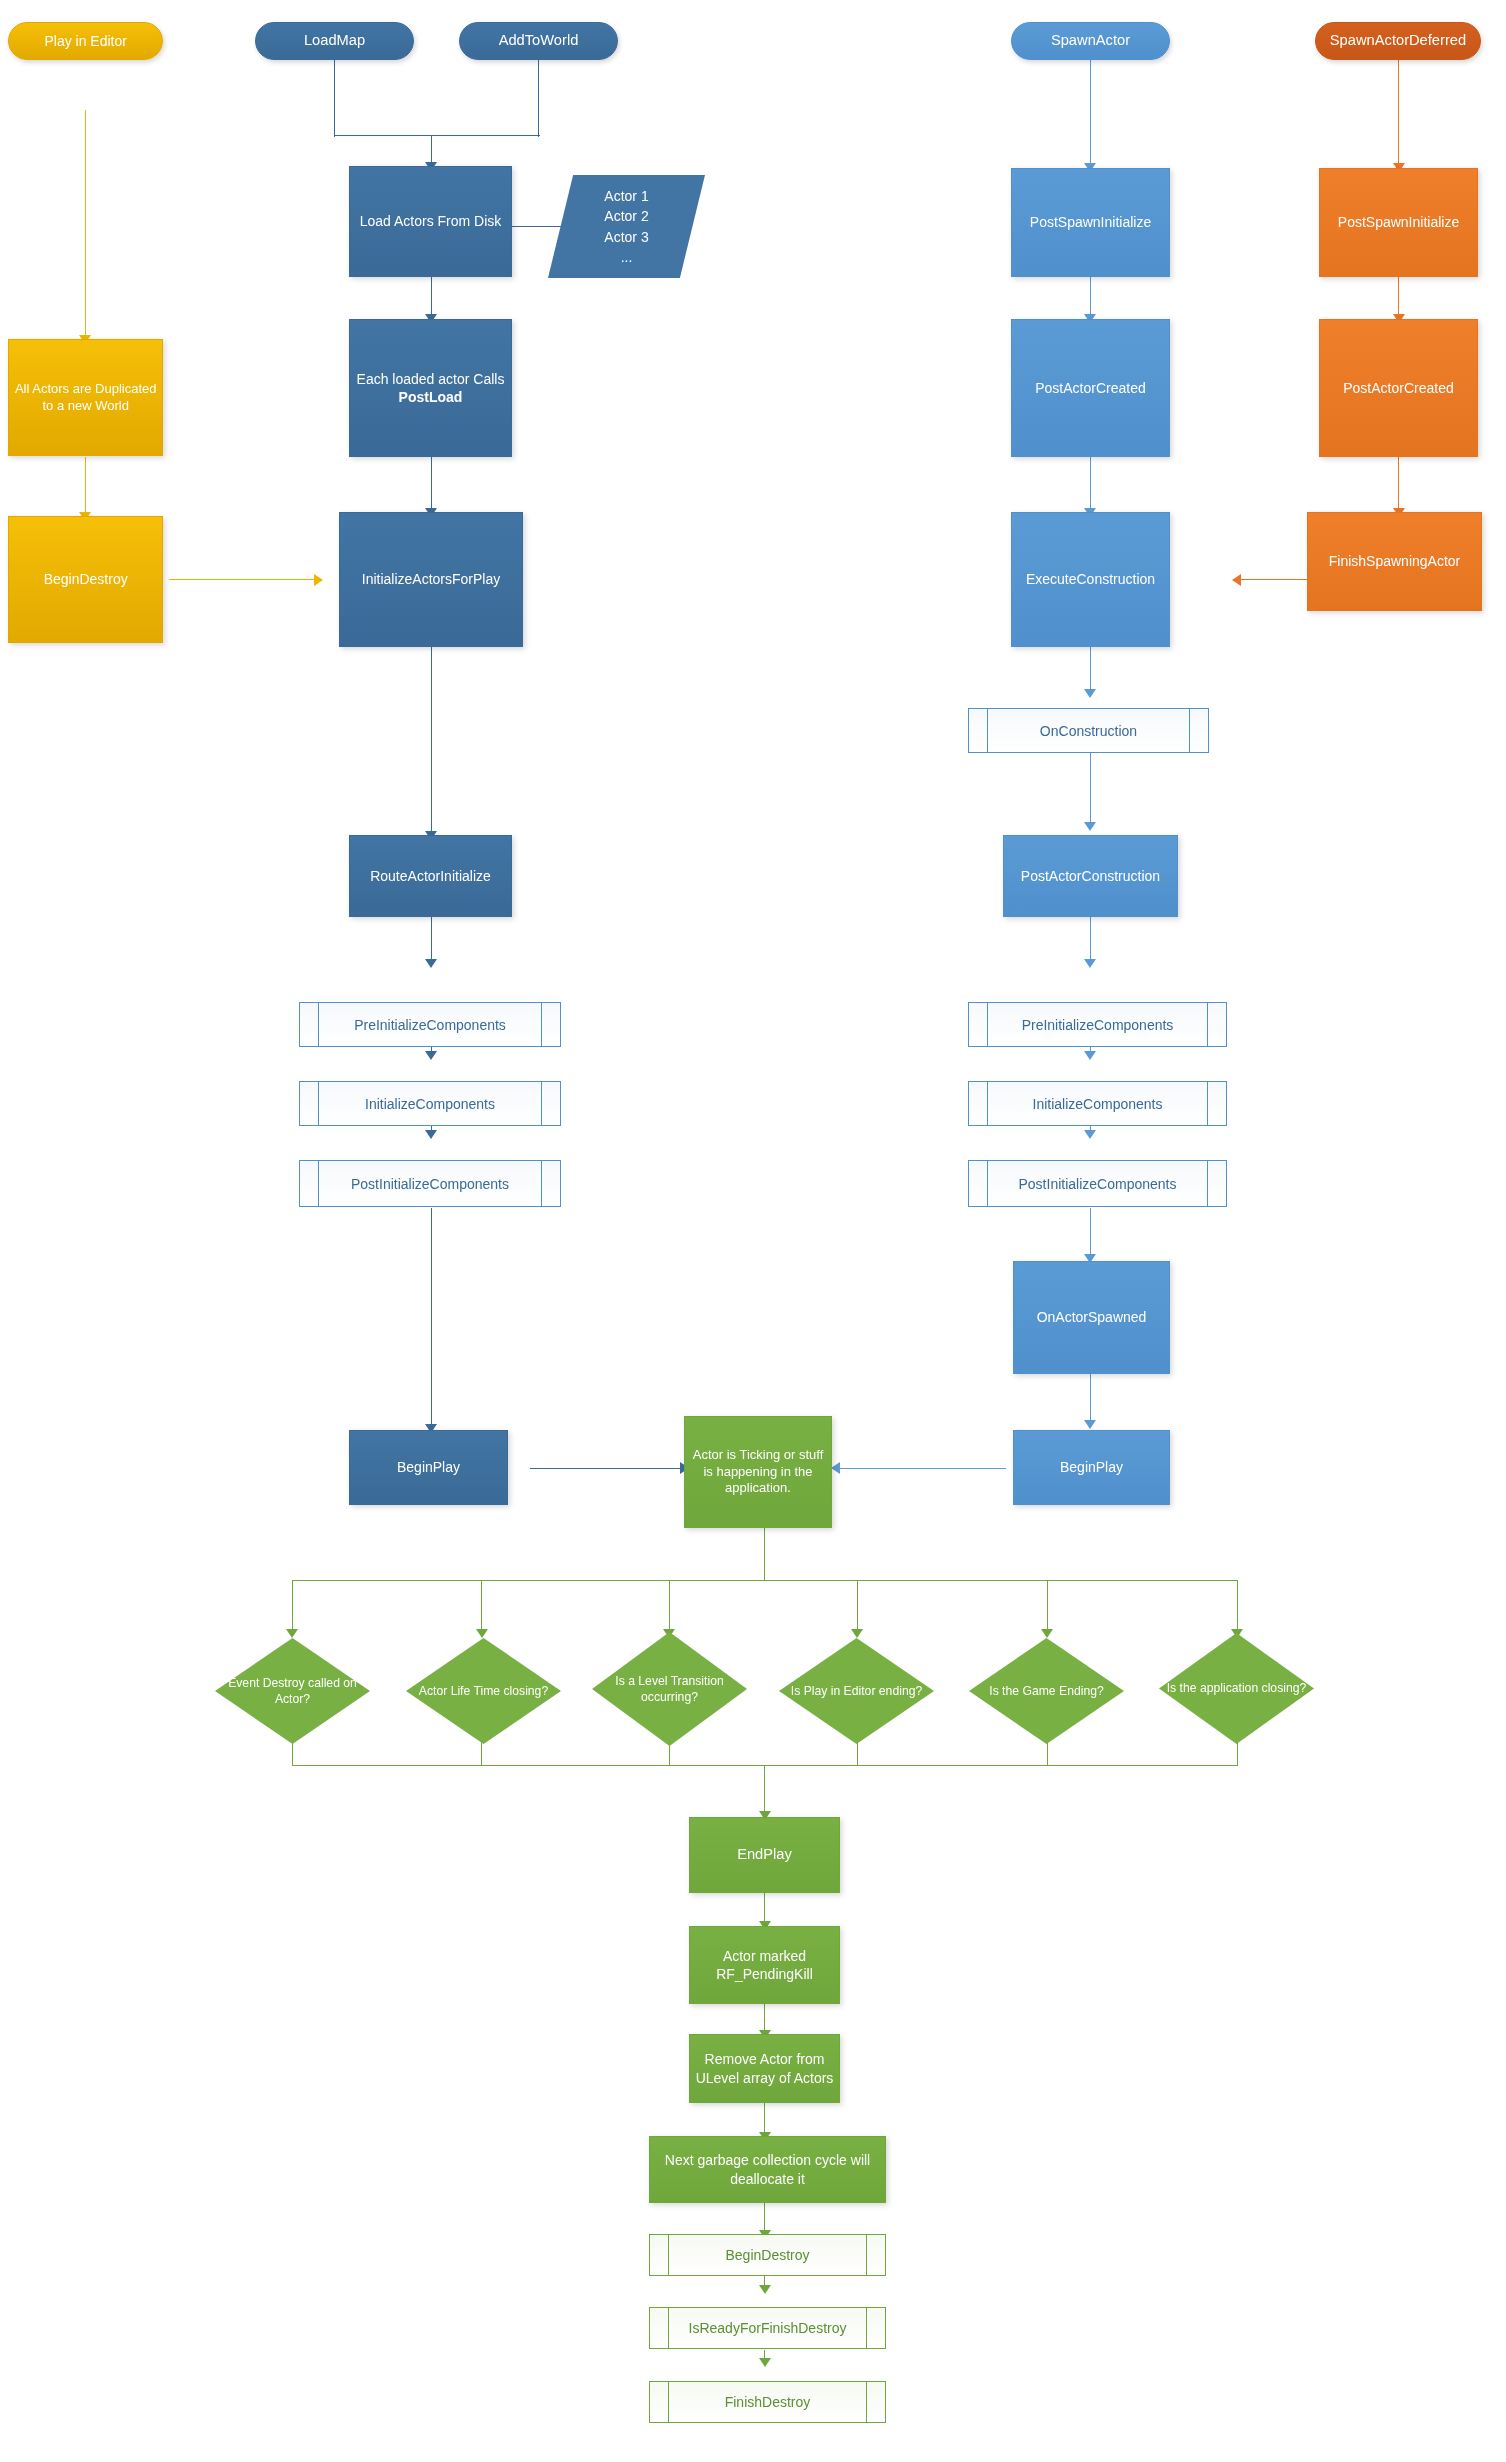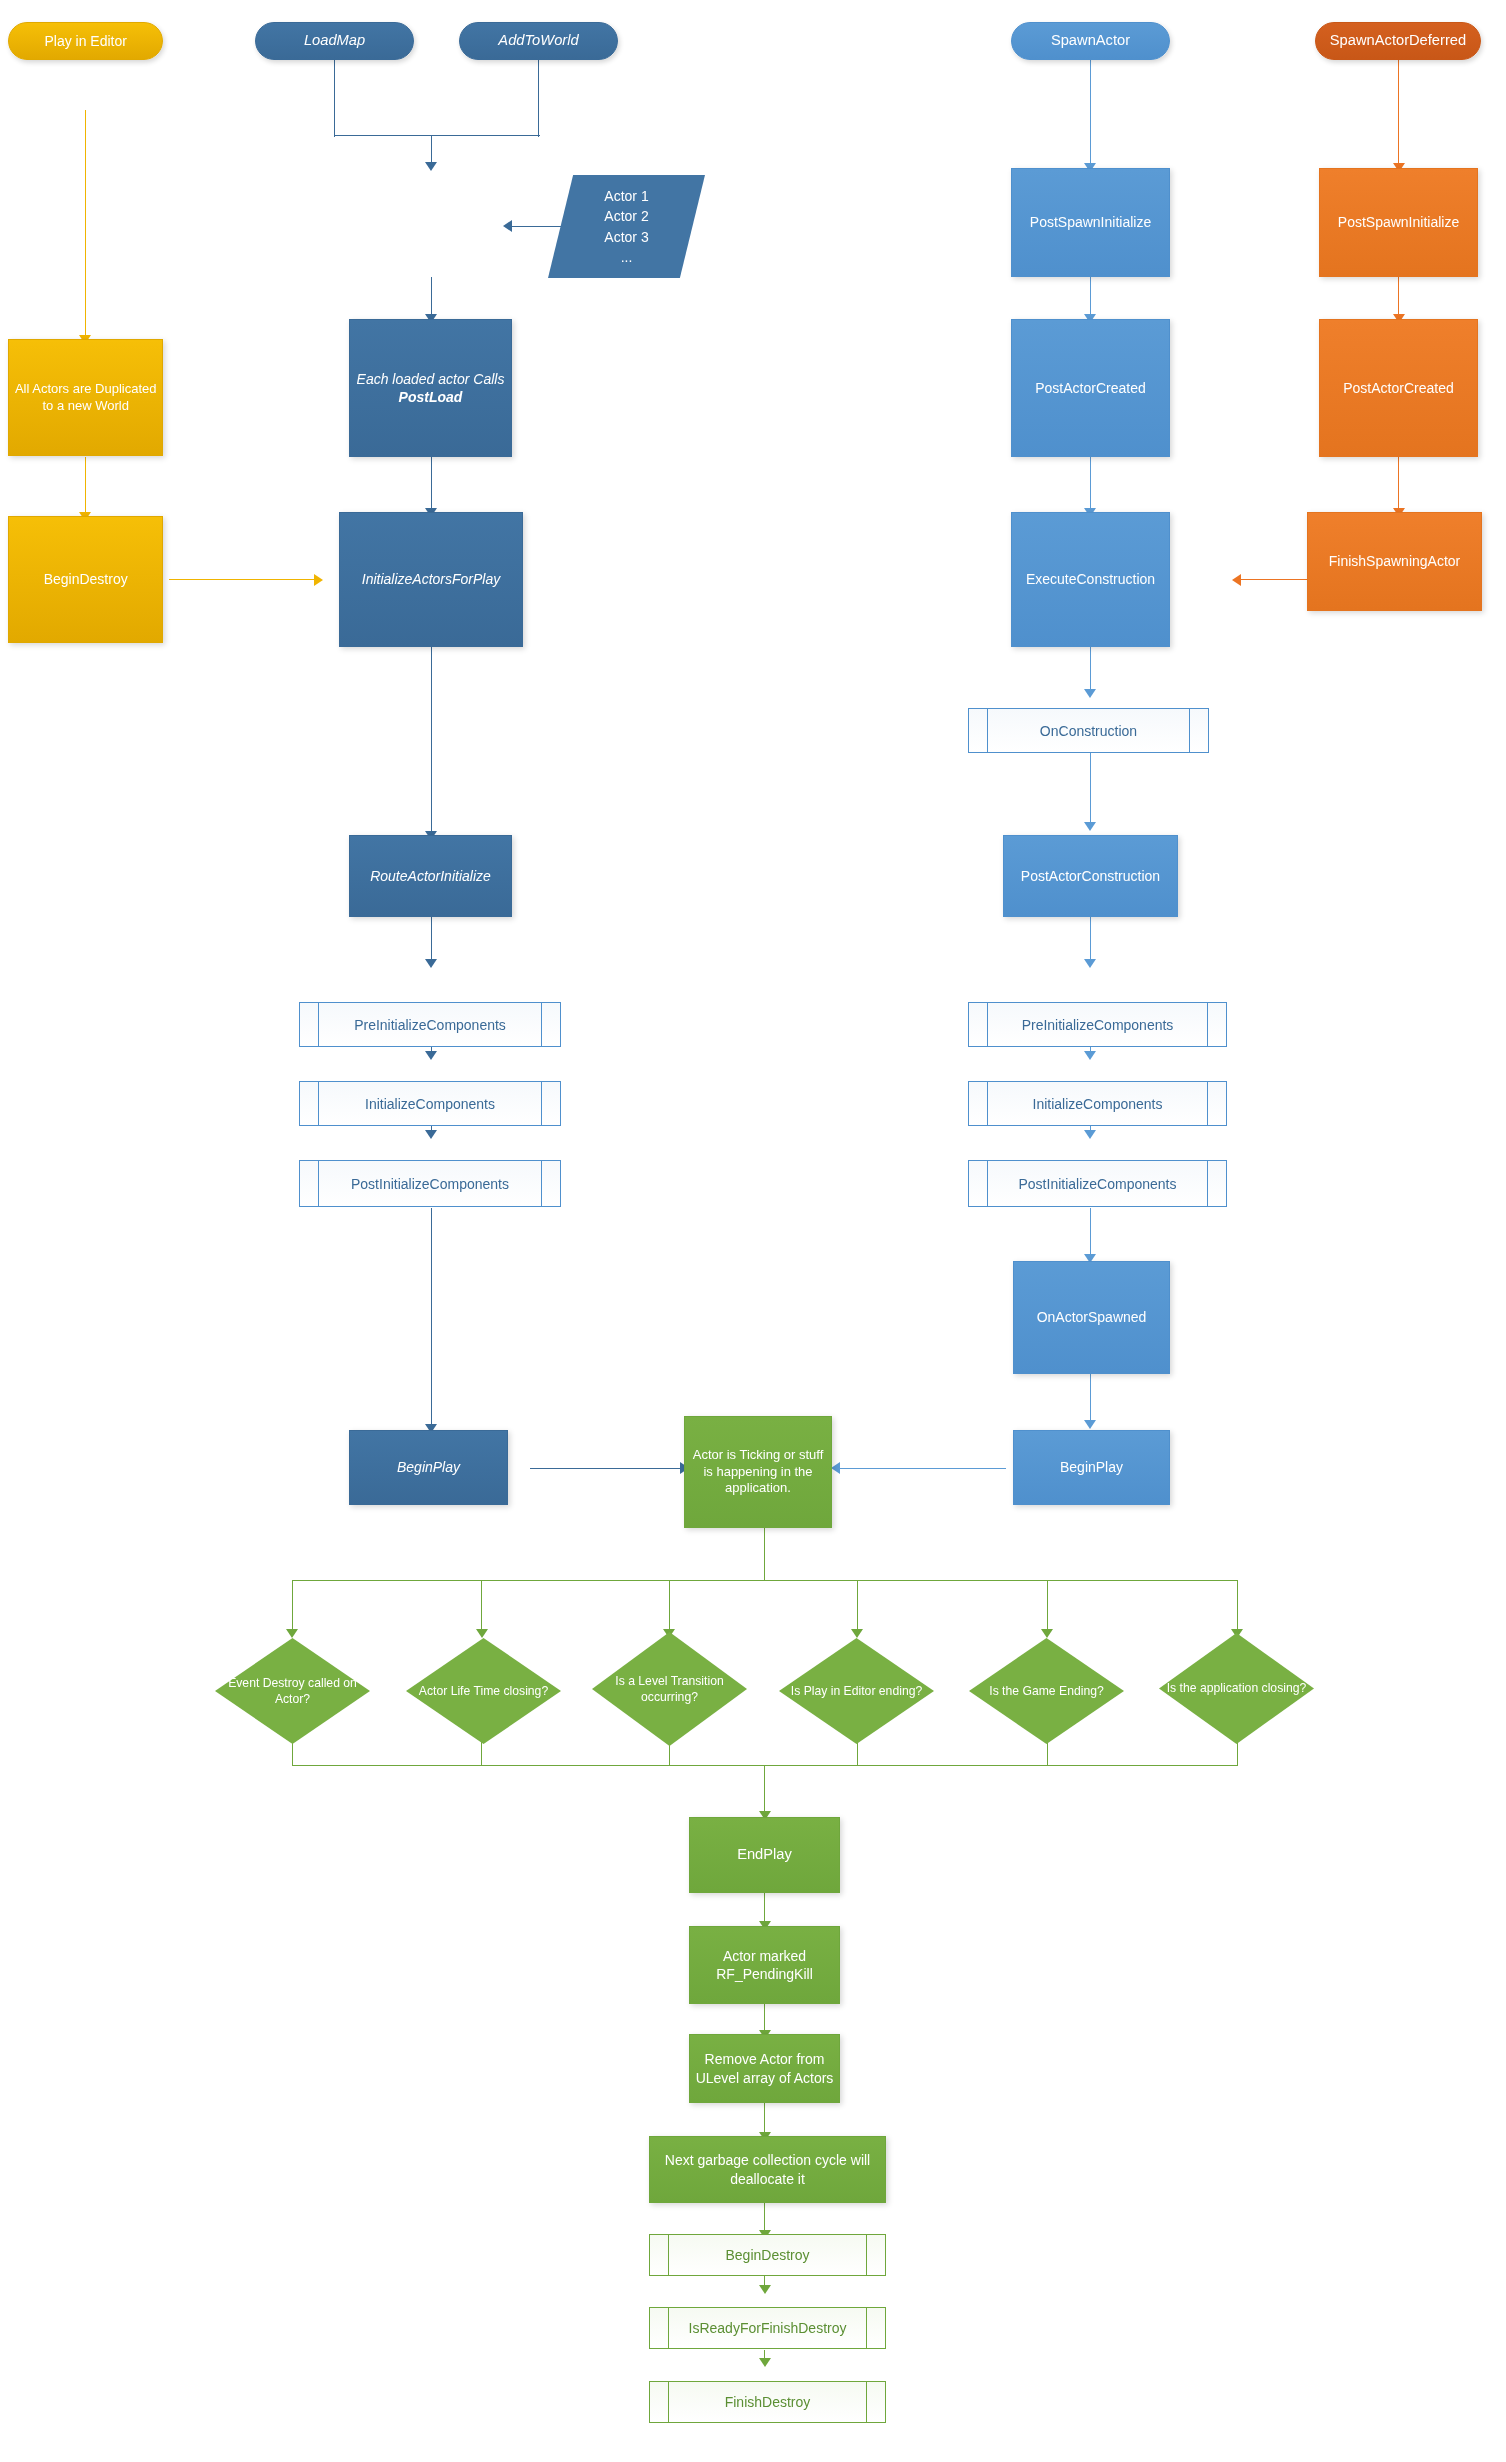--- a/index.html
+++ b/index.html
@@ -24,21 +24,21 @@
     text-align:center;
     color:#ffffff;
     line-height:1.30;
     padding:3.3px 4.9px;
     z-index:5;
     box-shadow:1.6px 2.4px 5.7px rgba(0,0,0,.16);
   }
   .node span{display:block;width:100%;}
 
   
-  .c-dblue{background:linear-gradient(180deg,#4275a4 0%,#3a6a97 100%);border:0.8px solid #3a6a97;font-style:italic;}
+  .c-dblue{background:linear-gradient(180deg,#4275a4 0%,#3a6a97 100%);border:0.8px solid #3a6a97;}
   .c-lblue{background:linear-gradient(180deg,#5b9bd5 0%,#4f90cd 100%);border:0.8px solid #4f90cd;}
   .c-yellow{background:linear-gradient(180deg,#f6bf07 0%,#e2a900 100%);border:0.8px solid #e0a800;}
   .c-orange{background:linear-gradient(180deg,#ef7f2b 0%,#e4741f 100%);border:0.8px solid #e4741f;}
   .c-orange-dark{background:linear-gradient(180deg,#d4601f 0%,#c85717 100%);border:0.8px solid #c85717;}
   .c-green{background:linear-gradient(180deg,#79b043 0%,#6fa73c 100%);border:0.8px solid #6fa73c;}
 
   
   .terminator{border-radius:815px;}
 
   
@@ -265,20 +265,23 @@
   </div>
 
   <div class="node terminator c-dblue t18" style="left:255px;top:22px;width:159px;height:38px;">
     <span>LoadMap</span>
   </div>
 
   <div class="node terminator c-dblue t18" style="left:459px;top:22px;width:159px;height:38px;">
     <span>AddToWorld</span>
   </div>
 
+  <div class="node c-dblue t17" style="left:349px;top:166px;width:163px;height:111px;">
+    <span>Load Actors From Disk</span>
+  </div>
 
   <div class="parallelogram t17" style="left:548px;top:175px;width:157px;height:103px;">
     <span>
       <span>Actor 1</span><br>
       <span>Actor 2</span><br>
       <span>Actor 3</span><br>
       <span>...</span>
     </span>
   </div>
 

